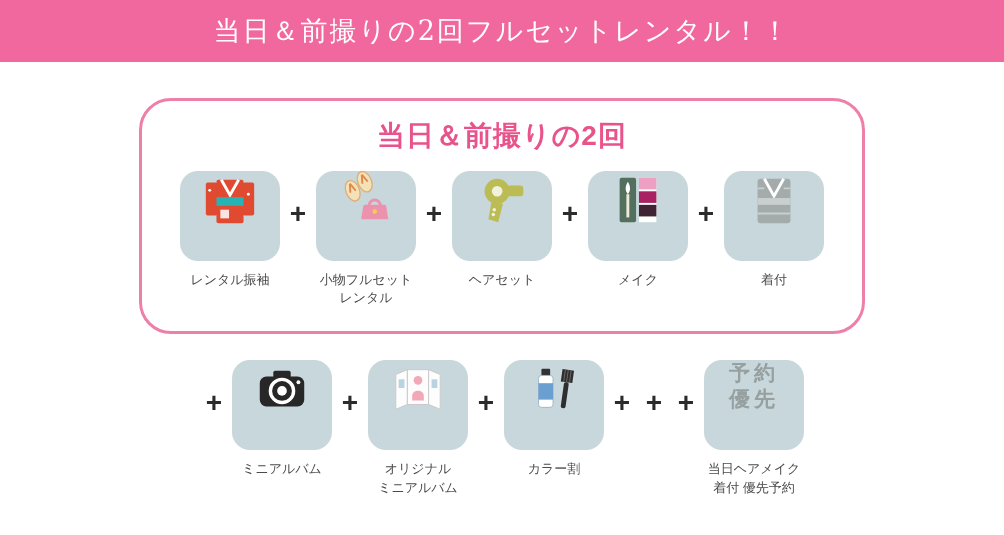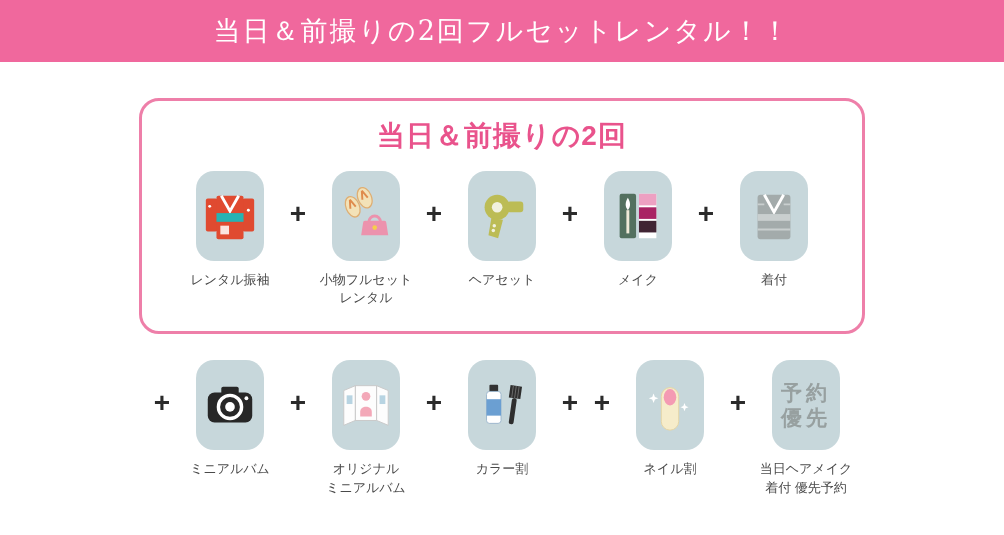--- a/index.html
+++ b/index.html
@@ -18,37 +18,37 @@
   .banner{
     width:100%;height:62px;background:var(--banner-bg);
     display:flex;align-items:center;justify-content:center;
   }
   .banner-title{
     font-family:"DejaVu Serif","Liberation Serif",serif;
     font-weight:normal;font-size:27px;color:#ffffff;letter-spacing:2px;
   }
   .set-box{
     width:726px;margin:36px auto 0;background:#ffffff;
-    border:3px solid var(--box-border);border-radius:20px;
+    border:3px solid var(--box-border);border-radius:32px;
     padding:16px 0 24px;
   }
   .box-title{
     text-align:center;color:var(--title-pink);
     font-size:28px;font-weight:bold;letter-spacing:1px;
     margin-bottom:16px;
   }
   .icon-row{
     display:flex;justify-content:center;align-items:flex-start;
   }
   .item{
     width:104px;display:flex;flex-direction:column;align-items:center;
   }
   .tile{
-    width:68px;height:90px;border-radius:18px;background:var(--tile-bg);
-    display:flex;align-items:center;justify-content:center;flex:0 0 auto;
+    width:100px;height:90px;border-radius:18px;background:var(--tile-bg);
+    display:flex;align-items:flex-start;justify-content:center;flex:0 0 auto;
   }
   .label{
     margin-top:10px;font-size:13px;color:var(--label-color);
     text-align:center;white-space:pre-line;line-height:1.4;
   }
   .plus{
     width:22px;margin:29px 5px 0;text-align:center;
     font-size:28px;font-weight:bold;color:var(--plus-color);line-height:1;
     flex:0 0 auto;
   }
@@ -207,31 +207,20 @@
       </svg>
     </div>
     <div class="label">カラー割</div>
   </div>
 
   <div class="plus">+</div>
 
 
   <div class="plus">+</div>
 
-  <div class="item">
-    <div class="tile">
-      <svg viewBox="0 0 60 60" width="58" height="58">
-        <rect x="21" y="12" width="18" height="44" rx="9" fill="#f6ecca" stroke="#e5d5a4"></rect>
-        <ellipse cx="30" cy="22" rx="6.5" ry="8.5" fill="#f49ab3"></ellipse>
-        <path d="M13 18 l1.4 3.6 3.6 1.4 -3.6 1.4 -1.4 3.6 -1.4 -3.6 -3.6 -1.4 3.6 -1.4 z" fill="#ffffff"></path>
-        <path d="M45 28 l1.2 3 3 1.2 -3 1.2 -1.2 3 -1.2 -3 -3 -1.2 3 -1.2 z" fill="#ffffff"></path>
-      </svg>
-    </div>
-    <div class="label">ネイル割</div>
-  </div>
 
   <div class="plus">+</div>
 
   <div class="item">
     <div class="tile">
       <div class="tile-text">予約
 優先</div>
     </div>
     <div class="label">当日ヘアメイク
 着付 優先予約</div>

